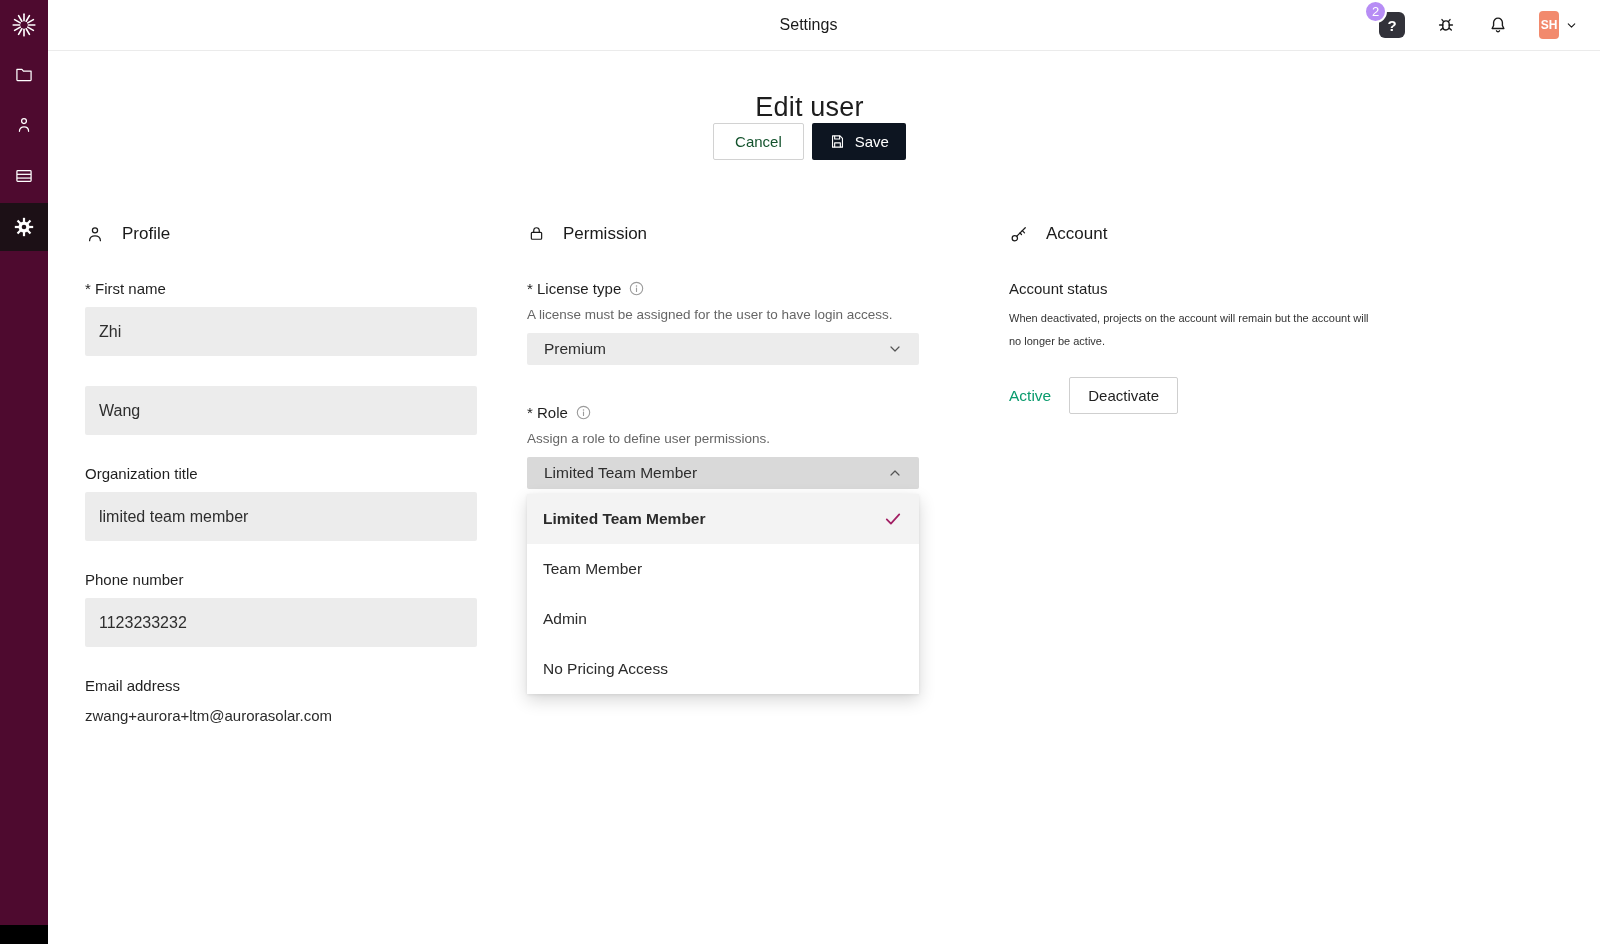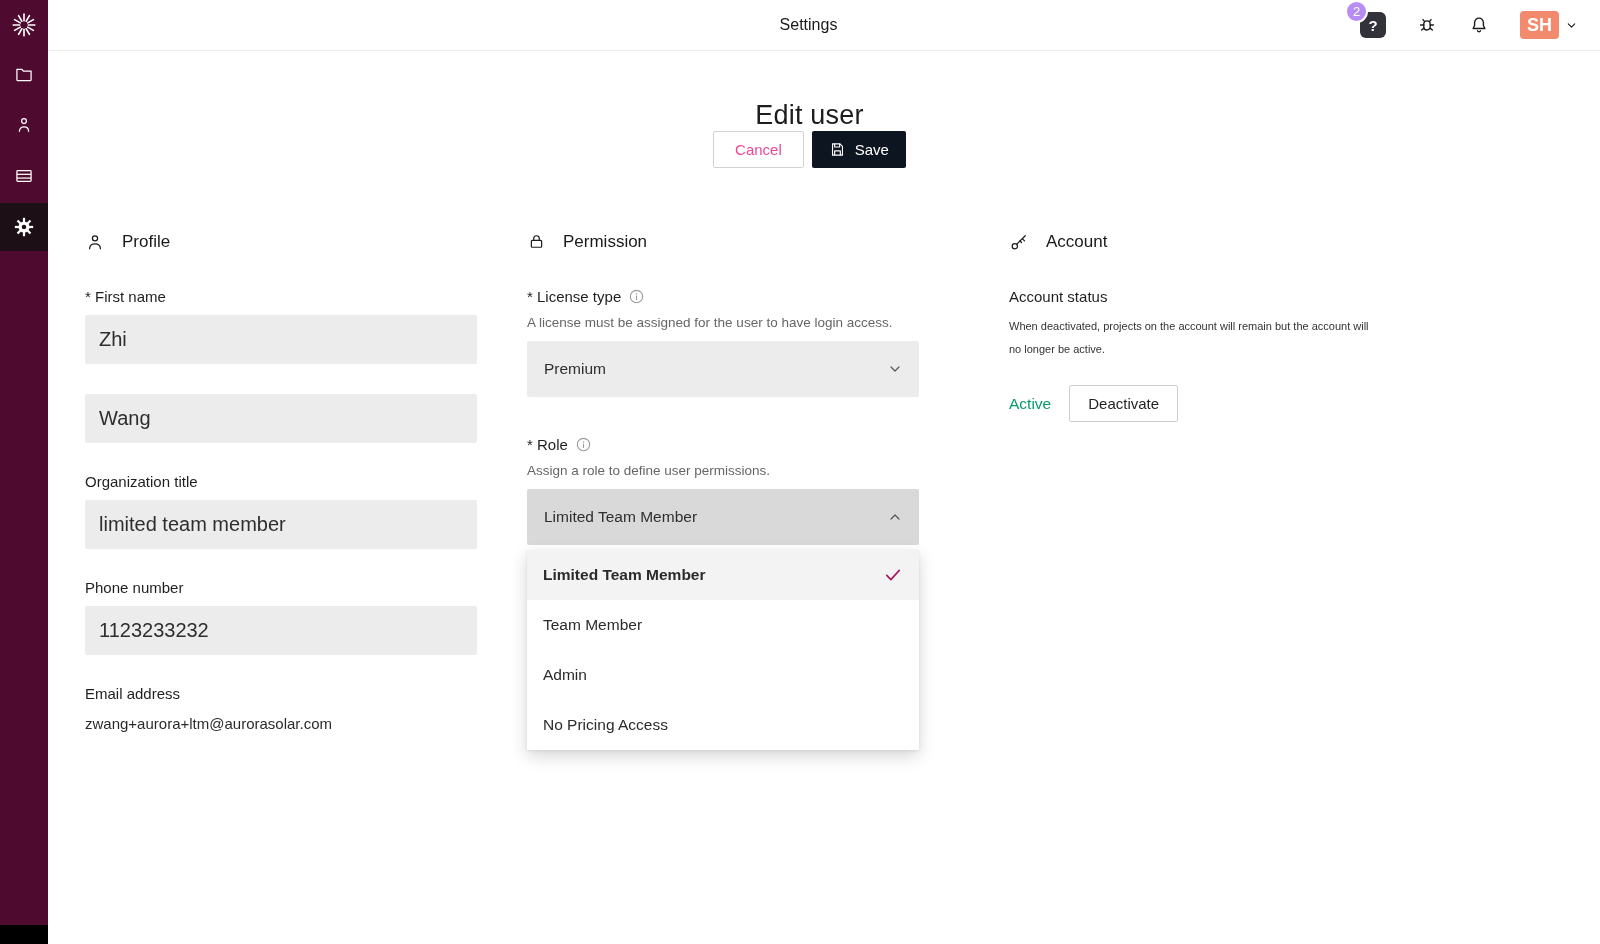--- a/index.html
+++ b/index.html
@@ -8,53 +8,53 @@
   .app { display: flex; width: 1600px; height: 944px; }
 
   
   .sidebar { width: 48px; background: #4e0a2f; display: flex; flex-direction: column; align-items: center; flex-shrink: 0; }
   .logo { width: 48px; height: 50px; display: flex; align-items: center; justify-content: center; }
   .nav-item { width: 48px; height: 48px; display: flex; align-items: center; justify-content: center; margin-bottom: 3px; cursor: pointer; }
   .nav-item.active { background: #1c1016; }
   .sidebar-bottom { margin-top: auto; width: 48px; height: 19px; background: #000; }
 
   
-  .main { flex: 1; display: flex; flex-direction: column; gap: 8px; }
+  .main { flex: 1; display: flex; flex-direction: column; }
   .header { height: 51px; background: #fff; border-bottom: 1px solid #ebebeb; position: relative; display: flex; align-items: center; justify-content: flex-end; padding-right: 22px; flex-shrink: 0; }
   .header-title { position: absolute; left: 49%; transform: translateX(-50%); font-size: 16px; font-weight: 500; color: #1a1a1a; }
   .header-actions { display: flex; align-items: center; gap: 30px; }
   .help-wrap { position: relative; width: 26px; height: 26px; cursor: pointer; }
   .help-btn { width: 26px; height: 26px; border-radius: 6px; background: #32323a; color: #fff; font-size: 15px; font-weight: bold; display: flex; align-items: center; justify-content: center; }
   .badge { position: absolute; top: -12px; left: -15px; width: 23px; height: 23px; border-radius: 50%; background: #b78df5; color: #fff; font-size: 13px; display: flex; align-items: center; justify-content: center; border: 2px solid #fff; }
   .icon-btn { display: flex; align-items: center; justify-content: center; cursor: pointer; background: none; border: none; padding: 0; }
   .avatar-wrap { display: flex; align-items: center; gap: 6px; cursor: pointer; }
-  .avatar { width: 39px; height: 28px; border-radius: 4px; background: #f28a6d; color: #fff; font-size: 18px; font-weight: bold; display: flex; align-items: center; justify-content: center; }
+  .avatar { width: 20px; height: 28px; border-radius: 4px; background: #f28a6d; color: #fff; font-size: 12px; font-weight: bold; display: flex; align-items: center; justify-content: center; }
 
   
   .content { flex: 1; padding: 41px 66px 0 37px; background: #fff; }
   .page-head { display: flex; align-items: center; justify-content: space-between; margin-bottom: 64px; flex-direction: column; }
   .page-title { margin: 0; font-size: 27px; font-weight: 500; color: #1d1d1d; letter-spacing: .2px; }
   .page-actions { display: flex; gap: 8px; }
   .btn { height: 37px; font-size: 15px; border-radius: 2px; font-family: inherit; cursor: pointer; display: inline-flex; align-items: center; }
-  .btn-cancel { background: #fff; border: 1px solid #d2d2d2; padding: 0 21px; color: #ec4899; }
+  .btn-cancel { background: #fff; border: 1px solid #d2d2d2; padding: 0 21px; color: #14532d; }
   .btn-save { background: #0d1521; border: none; color: #fff; padding: 0 17px; gap: 9px; }
 
   .columns { display: flex; gap: 50px; }
   .col { width: 392px; flex-shrink: 0; }
   .col-account { width: 370px; margin-left: 40px; }
   .section-head { display: flex; align-items: flex-start; gap: 17px; margin-bottom: 36px; }
   .section-title { font-size: 17px; font-weight: 500; color: #1a1a1a; }
 
   .field { margin-bottom: 30px; }
   .field-label { font-size: 15px; color: #1f1f1f; margin-bottom: 10px; display: flex; align-items: center; gap: 8px; }
-  .text-input { width: 100%; height: 49px; background: #ececec; border: none; border-radius: 2px; padding: 0 14px; font-size: 20px; color: #2e2e2e; font-family: inherit; outline: none; }
+  .text-input { width: 100%; height: 49px; background: #ececec; border: none; border-radius: 2px; padding: 0 14px; font-size: 16px; color: #2e2e2e; font-family: inherit; outline: none; }
   .email-value { font-size: 15px; color: #2b2b2b; margin-top: 13px; }
 
   .helper { font-size: 13.5px; color: #666; margin: 6px 0 11px; }
-  .select { height: 56px; background: #ececec; border-radius: 2px; display: flex; align-items: center; justify-content: space-between; padding: 0 16px 0 17px; font-size: 15.5px; color: #2e2e2e; cursor: pointer; }
+  .select { height: 32px; background: #ececec; border-radius: 2px; display: flex; align-items: center; justify-content: space-between; padding: 0 16px 0 17px; font-size: 15.5px; color: #2e2e2e; cursor: pointer; }
   .select.open { background: #d9d9d9; }
   .group { margin-bottom: 39px; }
   .role-wrap { position: relative; }
   .menu { position: absolute; top: 100%; left: 0; right: 0; margin-top: 5px; background: #fff; box-shadow: 0 6px 16px rgba(0,0,0,.16), 0 1px 3px rgba(0,0,0,.08); z-index: 5; }
   .menu-item { height: 50px; display: flex; align-items: center; justify-content: space-between; padding: 0 16px; font-size: 15.5px; color: #2b2b2b; cursor: pointer; }
   .menu-item.selected { background: #f3f3f3; font-weight: bold; }
 
   .status-desc { font-size: 11px; line-height: 23px; color: #333; margin: 8px 0 24px; }
   .status-row { display: flex; align-items: center; gap: 18px; }
   .active-label { color: #0a9b6d; font-size: 15.5px; }

